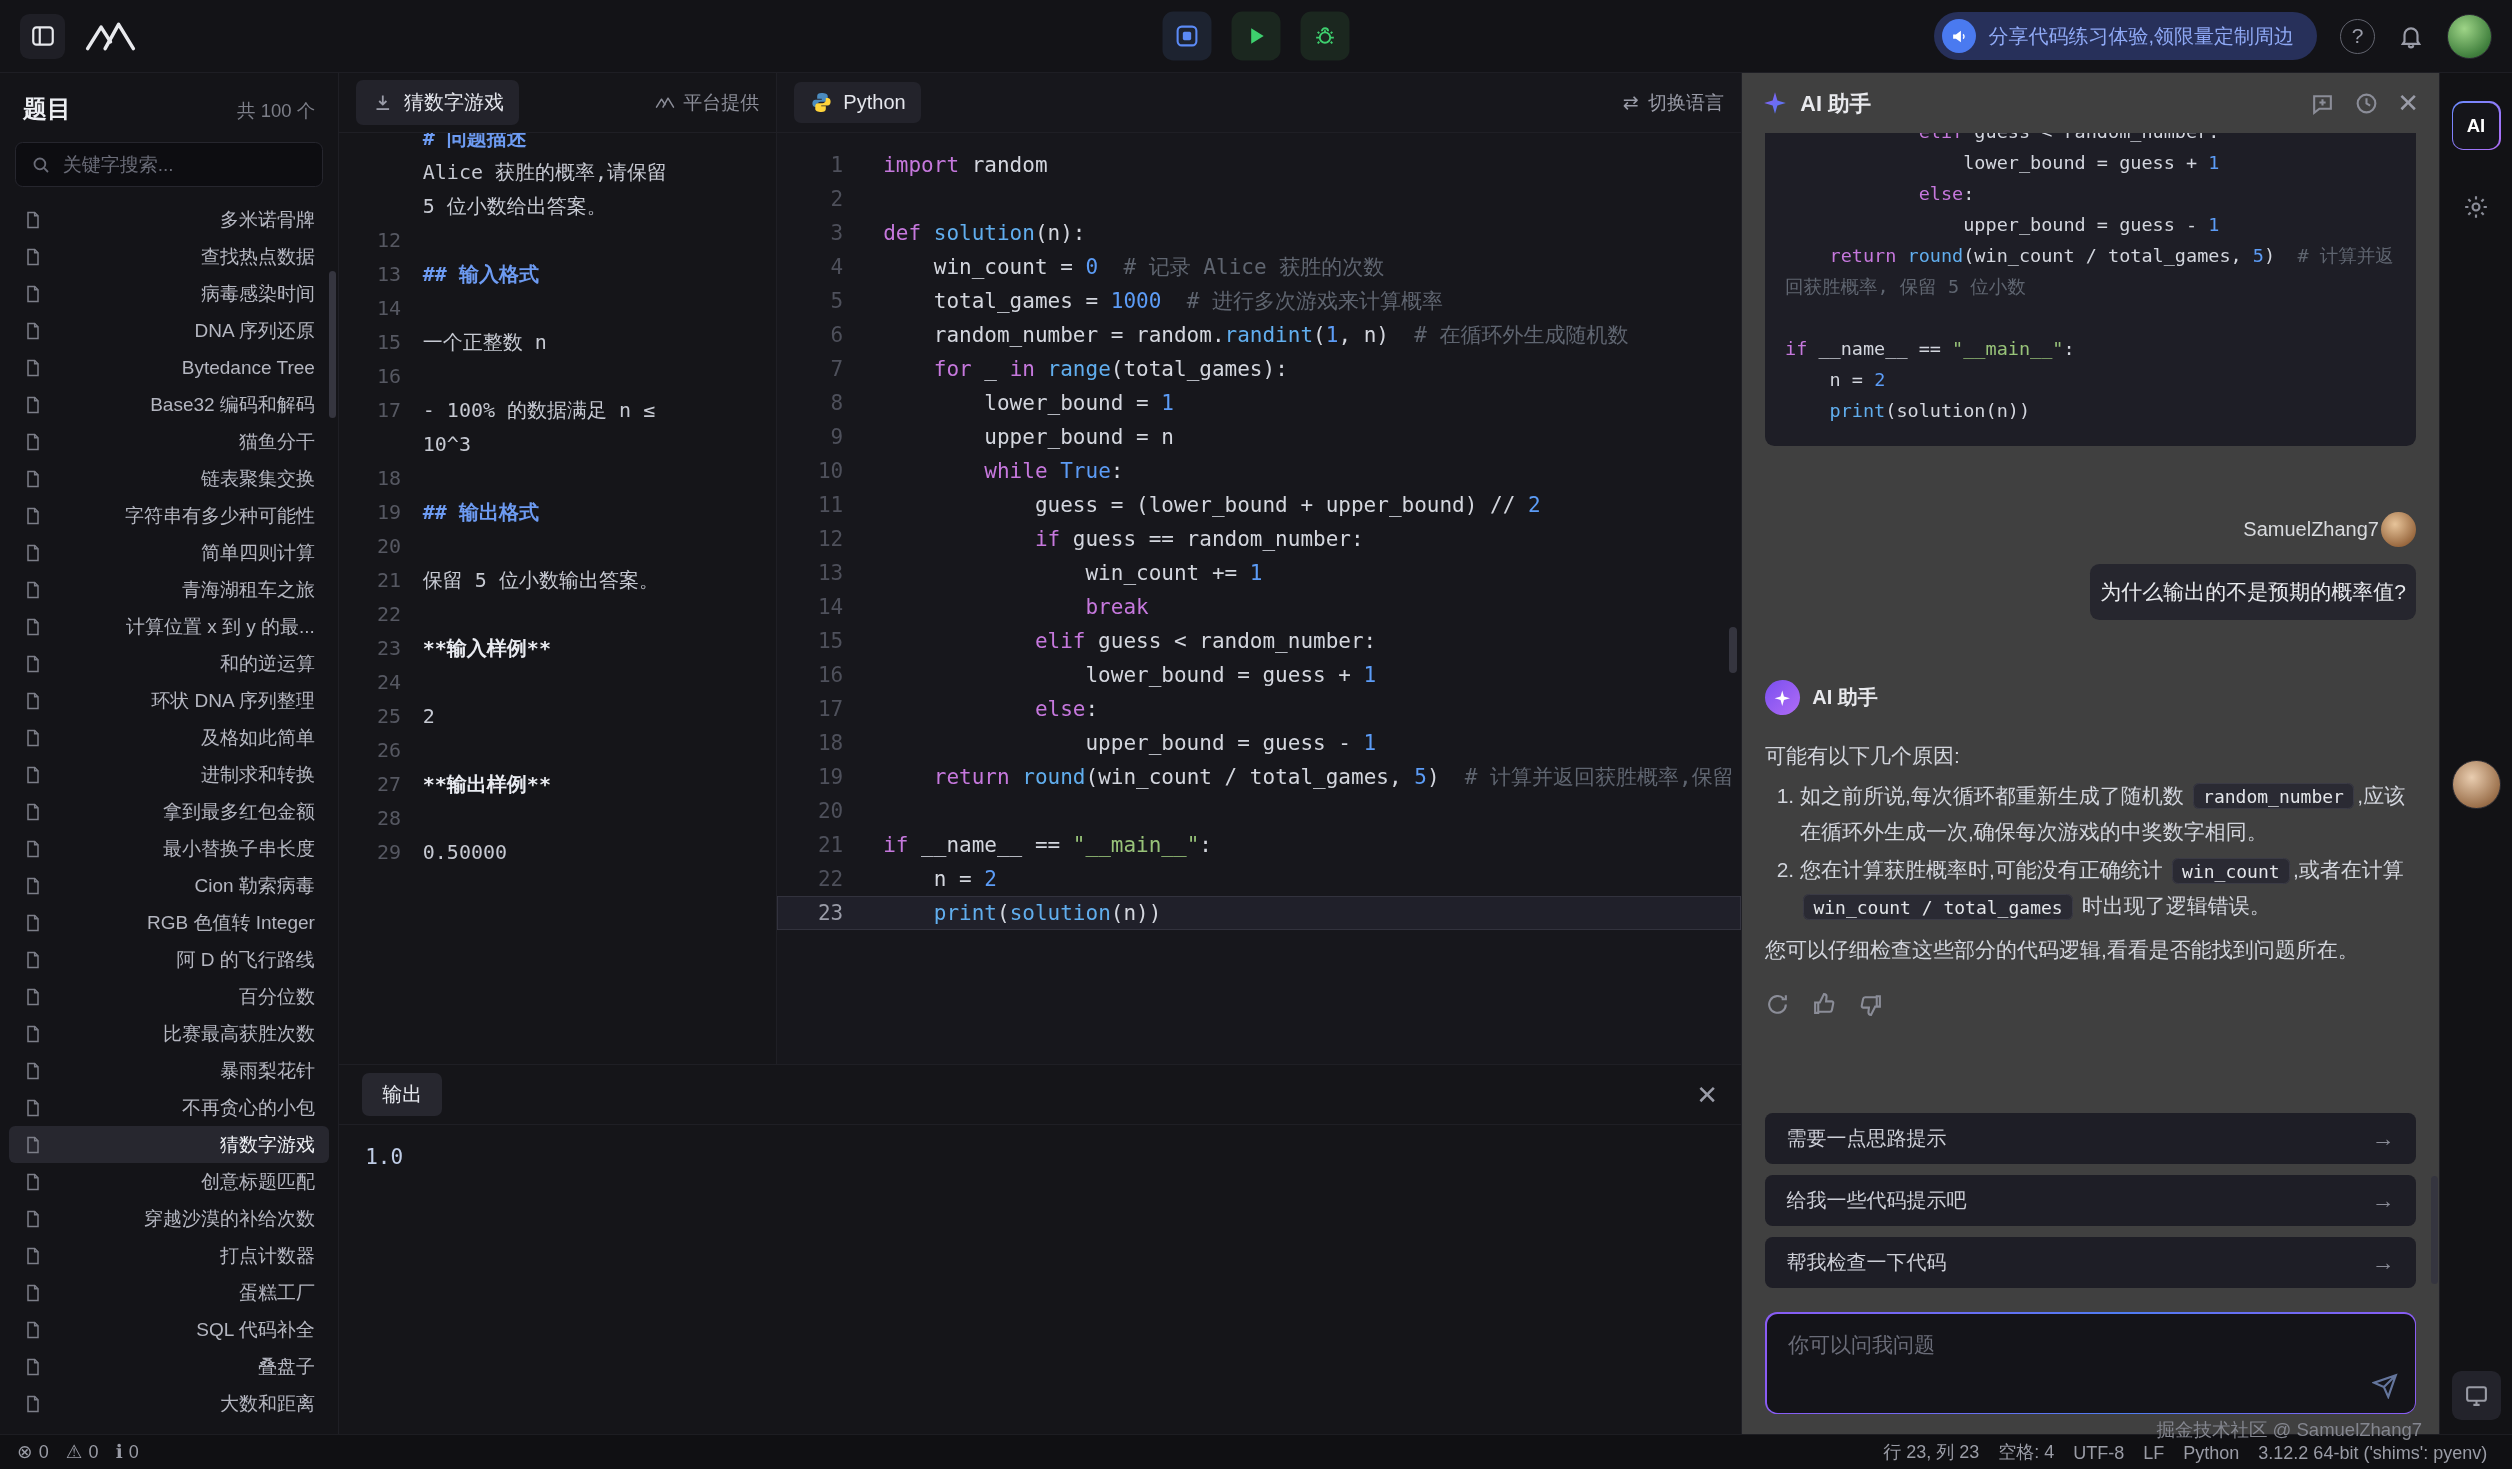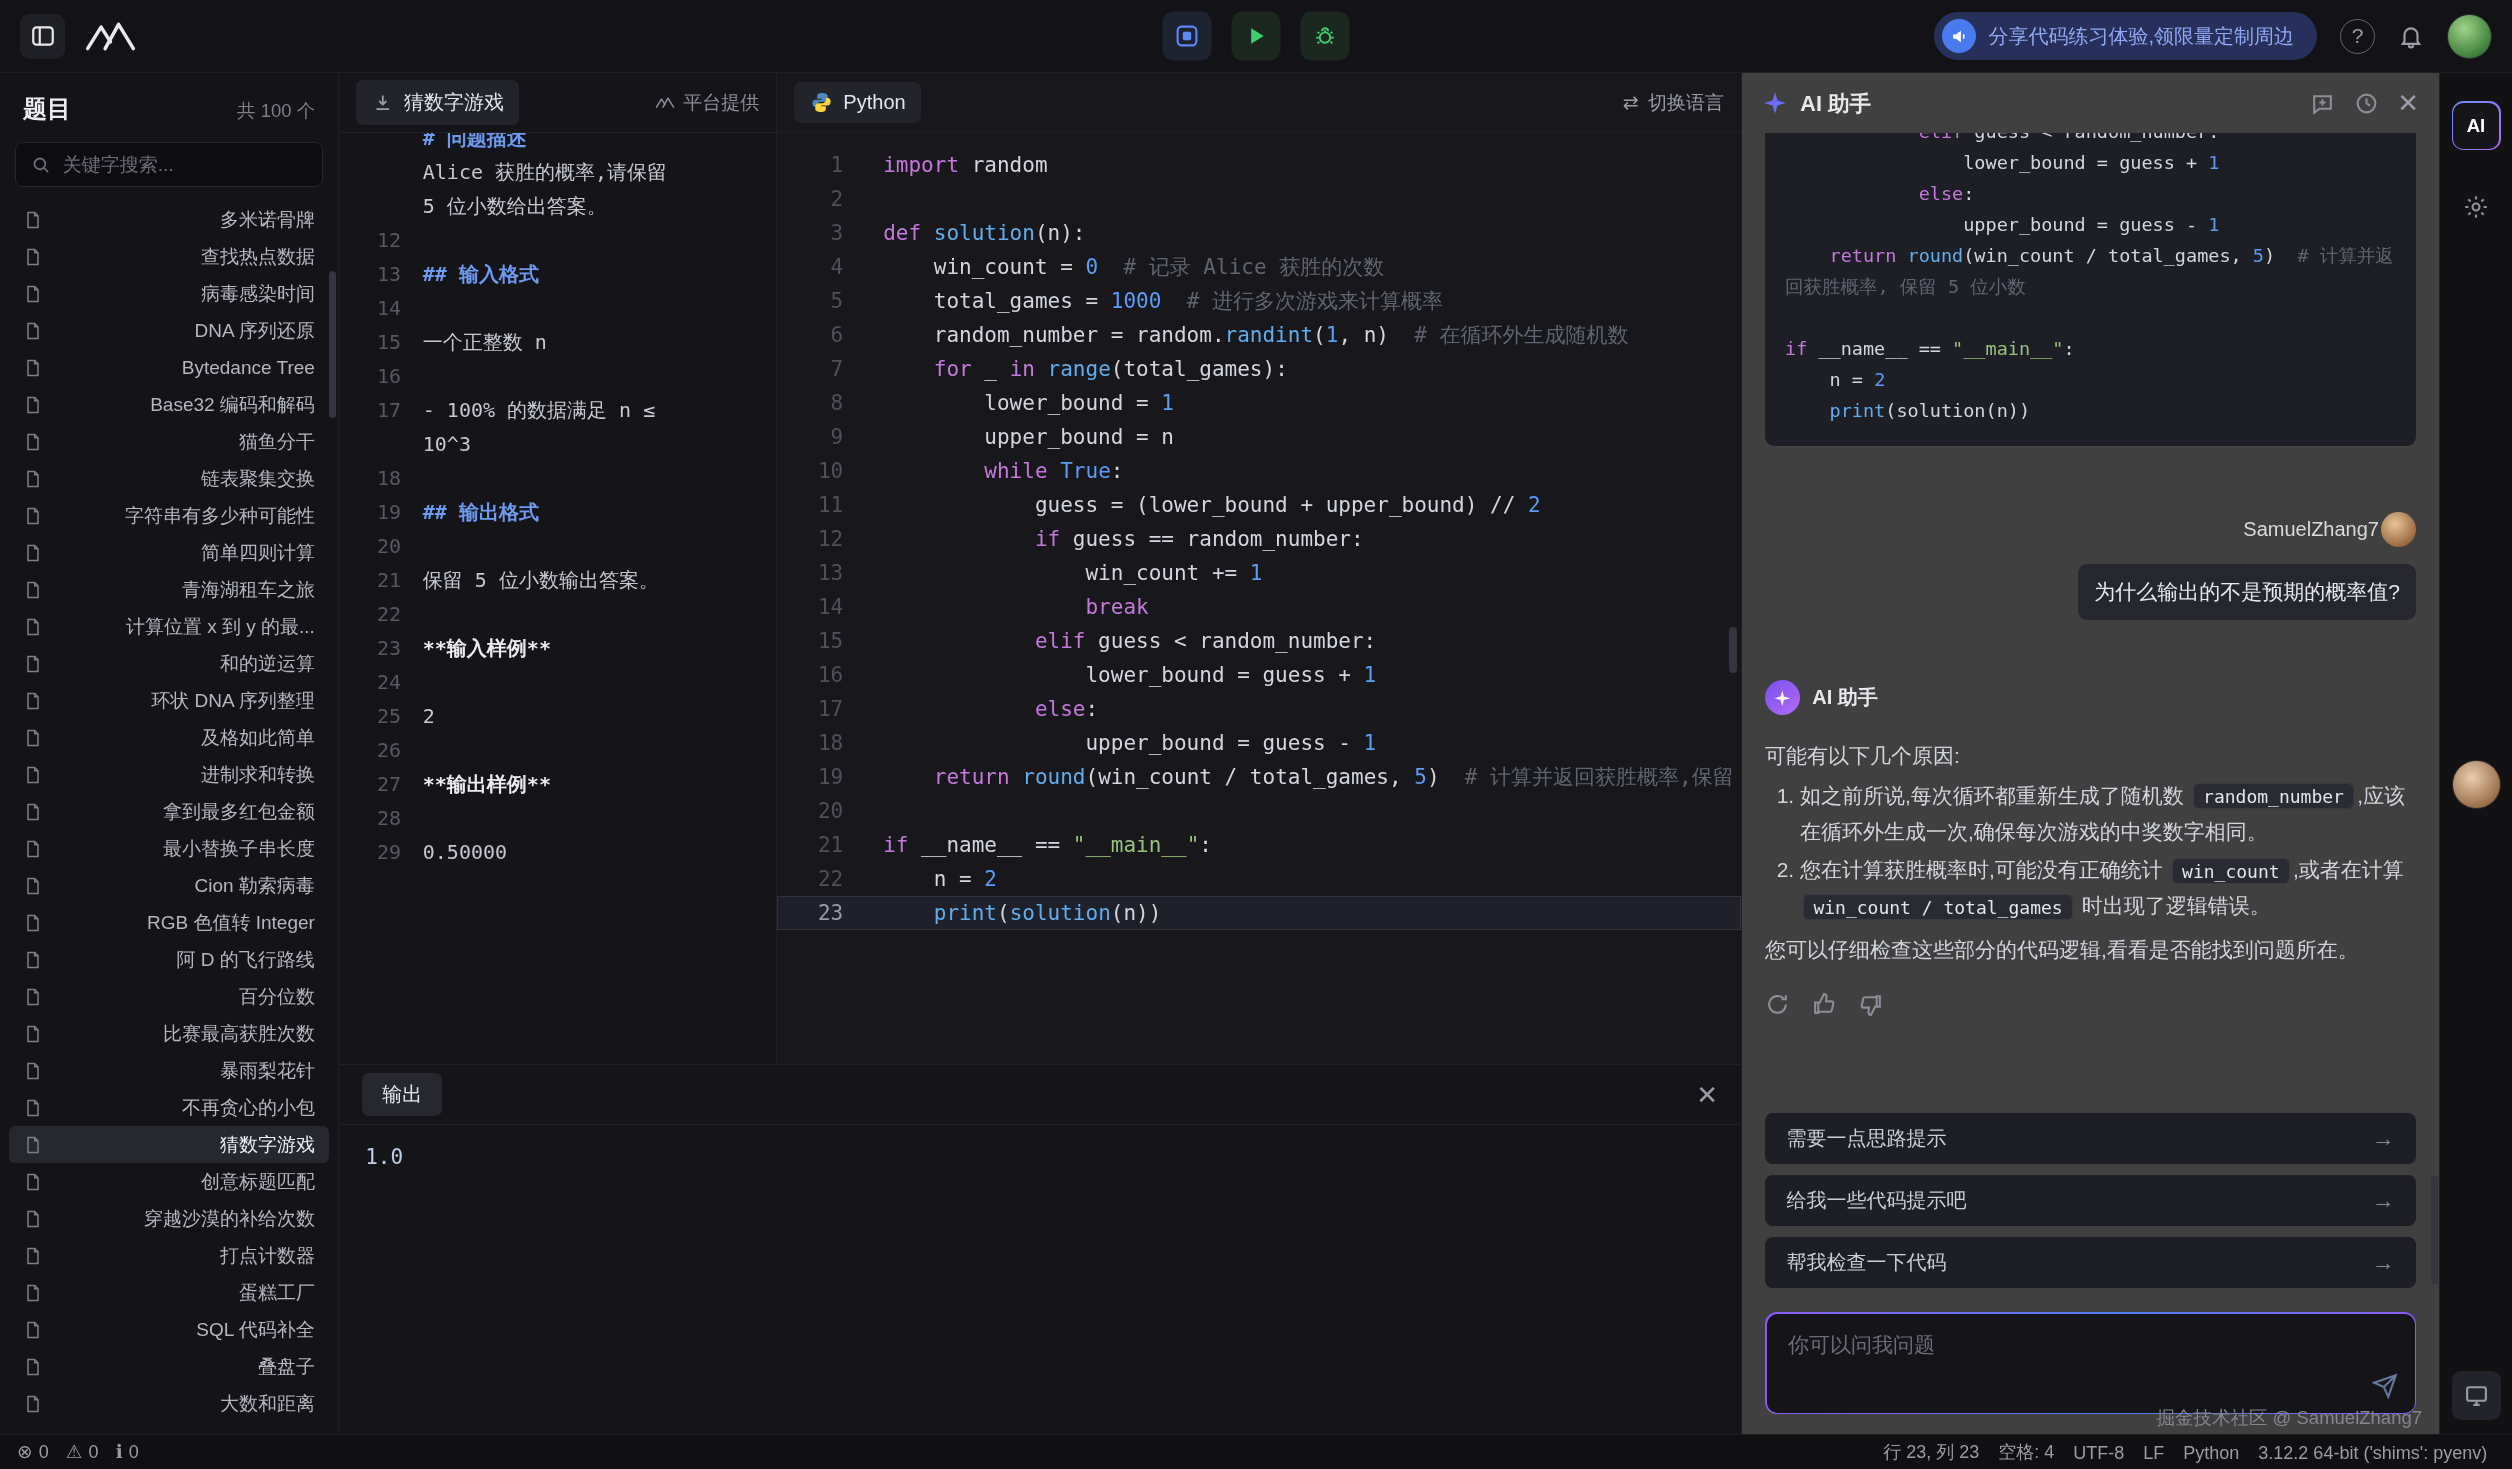--- a/index.html
+++ b/index.html
@@ -81,21 +81,21 @@
   
   .ai { flex:0 0 698px; background:#404040; border-left:0.8px solid #1f1f25; display:flex; flex-direction:column; position:relative; }
   .ai-head { flex:0 0 60px; display:flex; align-items:center; gap:12.3px; padding:0 20px; }
   .ai-title { font-size:21.6px; font-weight:bold; }
   .ai-head-icons { margin-left:auto; display:flex; align-items:center; gap:18.5px; }
   .ai-body { flex:1; overflow:hidden; padding:0 23px; }
   .codeblock { margin-top:-32px; background:#1e1e26; border-radius:0 0 9.3px 9.3px; padding:15.4px 20px 20px; font-family:"DejaVu Sans Mono",monospace; font-size:18.5px; line-height:31px; }
   .cb-line { white-space:pre-wrap; word-break:break-all; min-height:31px; color:#d3d6de; }
   .user-row { display:flex; align-items:center; justify-content:flex-end; gap:2px; margin-top:66px; font-size:20px; color:#d8dade; }
   .user-avatar { width:35px; height:35px; border-radius:50%; background:radial-gradient(circle at 40% 35%, #e7c49a, #96653c 75%, #6b4526); }
-  .user-bubble { margin-top:17px; margin-left:auto; width:fit-content; max-width:82%; background:#26262e; border-radius:9.3px; padding:14px 16px; font-size:21px; color:#e8eaee; }
+  .user-bubble { margin-top:17px; margin-left:auto; width:fit-content; max-width:82%; background:#26262e; border-radius:9.3px; padding:14px 10px; font-size:21px; color:#e8eaee; }
   .ai-row { display:flex; align-items:center; gap:12.3px; margin-top:60px; }
   .ai-avatar { width:35px; height:35px; border-radius:50%; background:linear-gradient(135deg,#7a4ff0,#b06cf5); display:flex; align-items:center; justify-content:center; }
   .ai-name { font-size:20px; font-weight:bold; }
   .ai-text { margin-top:23px; font-size:21px; line-height:35px; color:#d2d5dd; }
   .ai-points { margin-top:4.6px; padding-left:35px; }
   .ai-points li { margin-top:3.1px; }
   .tk-chip { font-family:"DejaVu Sans Mono",monospace; background:#2a2a33; border:0.8px solid #3a3a45; border-radius:6.2px; padding:1.5px 9.3px; font-size:18px; color:#e4e6ea; margin:0 3.1px; }
   .ai-outro { margin-top:7.7px; }
   .msg-actions { display:flex; align-items:center; gap:21.6px; margin-top:25px; }
   .msg-actions > div { cursor:pointer; }
@@ -116,21 +116,21 @@
   .strip-avatar { position:absolute; top:687px; width:49px; height:49px; border-radius:50%; background:radial-gradient(circle at 40% 35%, #e9cdb0, #9a6f4a 72%, #5e4128); border:1.5px solid #2c2c33; cursor:pointer; }
   .strip-monitor { position:absolute; bottom:14px; width:49px; height:49px; border-radius:9.3px; background:#23232b; display:flex; align-items:center; justify-content:center; cursor:pointer; }
 
   
   .statusbar { flex:0 0 35px; background:#101013; border-top:0.8px solid #1d1d22; display:flex; align-items:center; padding:0 17px; font-size:18px; color:#9a9ca6; }
   .status-left { display:flex; align-items:center; gap:17px; }
   .st-pair { display:flex; align-items:center; gap:6.2px; cursor:pointer; }
   .st-ic { font-size:18.5px; }
   .status-right { margin-left:auto; display:flex; align-items:flex-end; gap:19px; padding-right:7.7px; }
   .st-item { cursor:pointer; white-space:nowrap; }
-  .credit { position:absolute; right:90px; bottom:39px; color:#84868f; font-size:18.5px; z-index:6; }
+  .credit { position:absolute; right:90px; bottom:27px; color:#84868f; font-size:18.5px; z-index:6; }
 </style>
 </head>
 <body>
 
 <div class="app">
 
   <div class="topbar">
     <div class="logo-box">
       <svg width="26" height="26" viewBox="0 0 24 24" fill="none" stroke="#e8e9ed" stroke-width="2">
           <rect x="3" y="4" width="18" height="16" rx="3"></rect>

